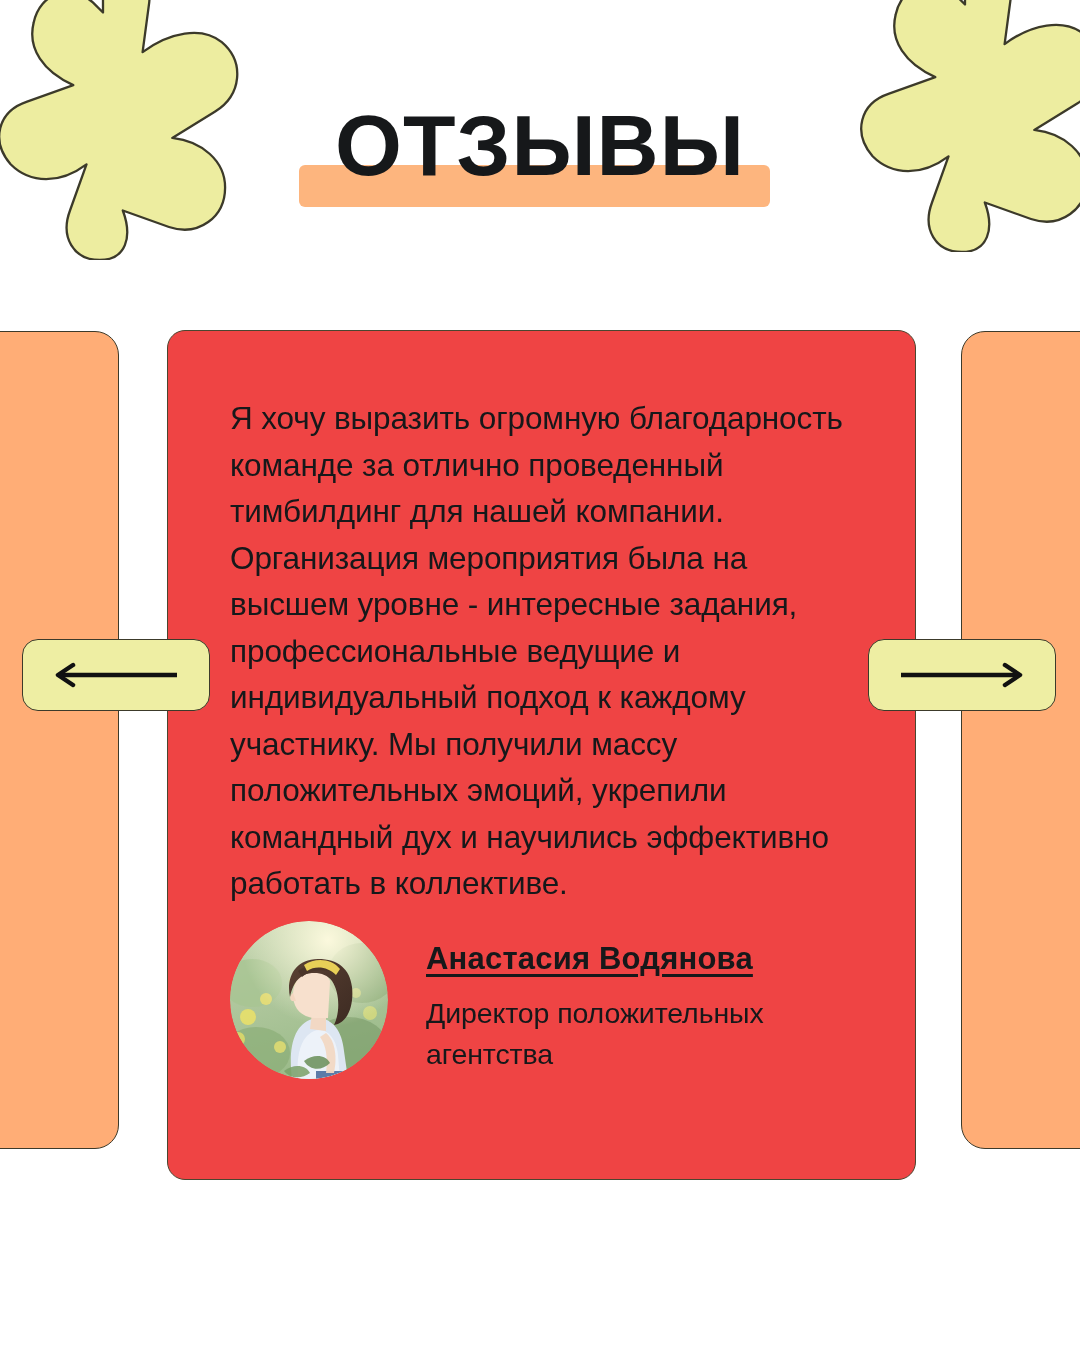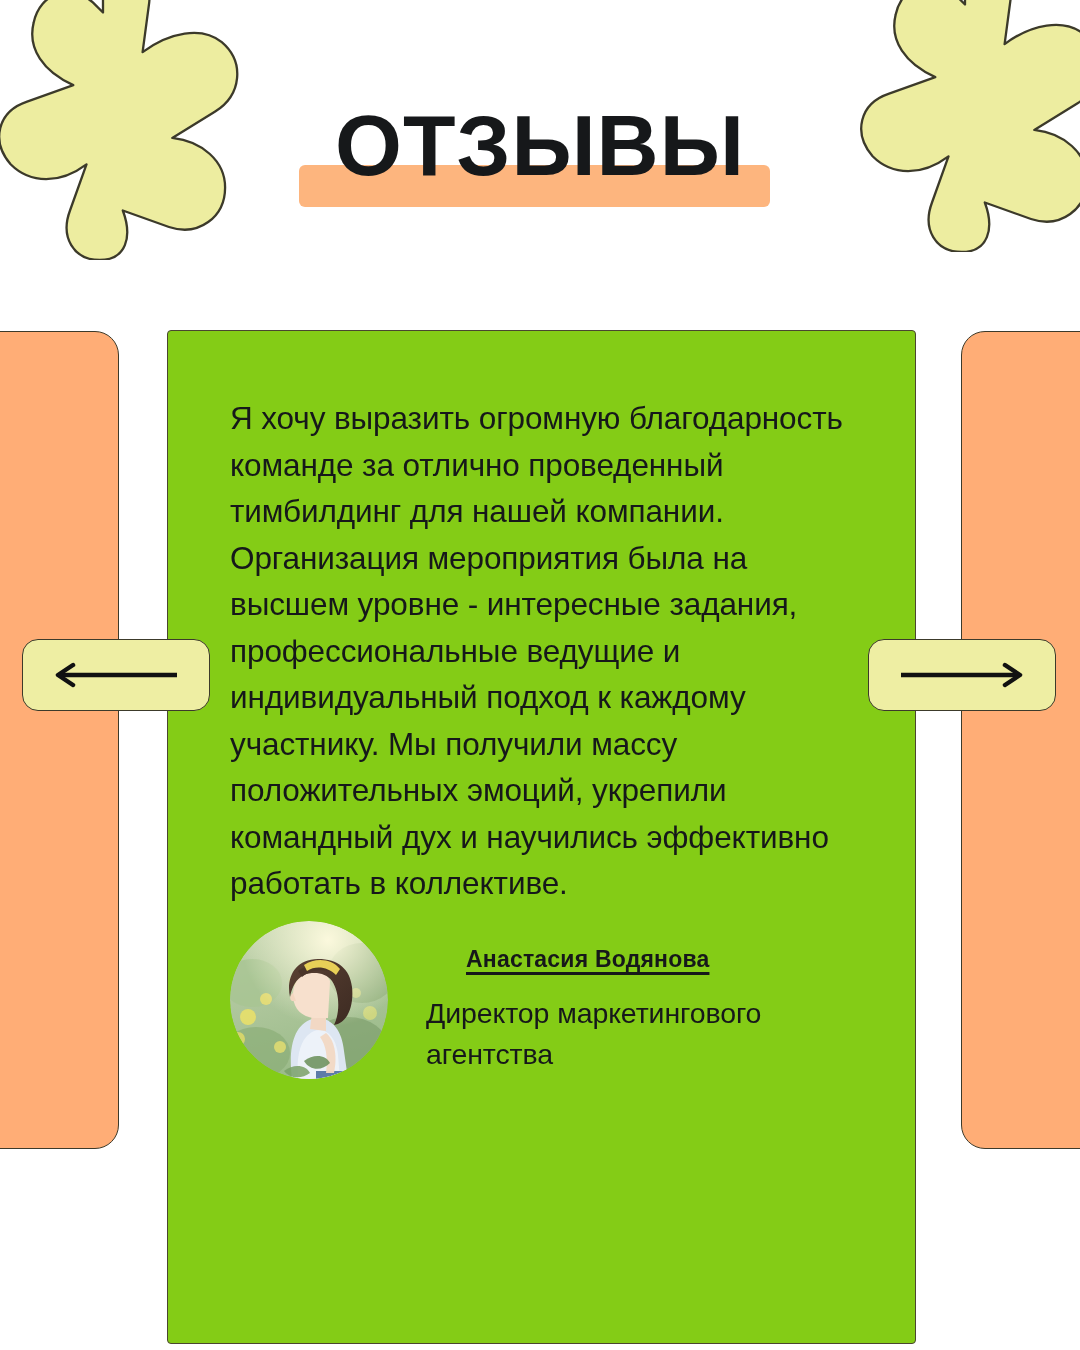--- a/index.html
+++ b/index.html
@@ -94,24 +94,24 @@
     height: 818px;
     border-radius: 24px;
   }
 
   
   .card {
     position: absolute;
     left: 167px;
     top: 330px;
     width: 749px;
-    height: 1014px;
-    background: #84cc16;
+    height: 850px;
+    background: #ef4444;
     border: 1.6px solid #4a4630;
-    border-radius: 4px;
+    border-radius: 18px;
     box-sizing: border-box;
   }
 
   .quote-text {
     position: absolute;
     left: 62px;
     top: 64px;
     width: 640px;
     font-family: "Liberation Sans", sans-serif;
     font-size: 31.5px;
@@ -140,30 +140,29 @@
   .avatar svg { display: block; }
 
   .author-info {
     position: absolute;
     left: 196px;
     top: 18px;
     width: 460px;
   }
   .author-name {
     font-family: "Liberation Sans", sans-serif;
-    font-size: 23px;
+    font-size: 31px;
     font-weight: 700;
     color: #16181a;
     letter-spacing: 0.2px;
     text-decoration: underline;
     text-underline-offset: 5px;
     text-decoration-thickness: 2.5px;
     line-height: 40px;
     display: inline-block;
-    margin-left: 40px;
   }
   .author-role {
     margin-top: 14px;
     font-family: "Liberation Sans", sans-serif;
     font-size: 28.5px;
     line-height: 41px;
     color: #16181a;
     letter-spacing: -0.1px;
   }
 
@@ -328,21 +327,21 @@
             <path d="M96 112 C 104 118 108 134 104 152 L 96 152 C 98 136 96 124 90 116 Z" fill="#f2d8c4" opacity="0.95"></path>
 
             <path d="M74 140 C 84 132 96 134 100 142 C 92 150 80 150 74 140 Z" fill="#6f9460" opacity="0.9"></path>
             <path d="M54 150 C 64 142 76 144 80 152 C 72 158 60 158 54 150 Z" fill="#79a067" opacity="0.85"></path>
           </g>
         </svg>
       </div>
 
       <div class="author-info">
         <div class="author-name">Анастасия Водянова</div>
-        <div class="author-role">Директор маркетингового агентства</div>
+        <div class="author-role">Директор положительных агентства</div>
       </div>
     </div>
   </div>
 
   <div class="nav-btn nav-prev">
     <span>
       <svg width="130" height="26" viewBox="0 0 130 26" aria-hidden="true">
         <line x1="8" y1="13" x2="126" y2="13" stroke="#111111" stroke-width="4.5" stroke-linecap="butt"></line>
         <polyline points="22,3 7,13 22,23" fill="none" stroke="#111111" stroke-width="4.5" stroke-linecap="round" stroke-linejoin="round"></polyline>
       </svg>

